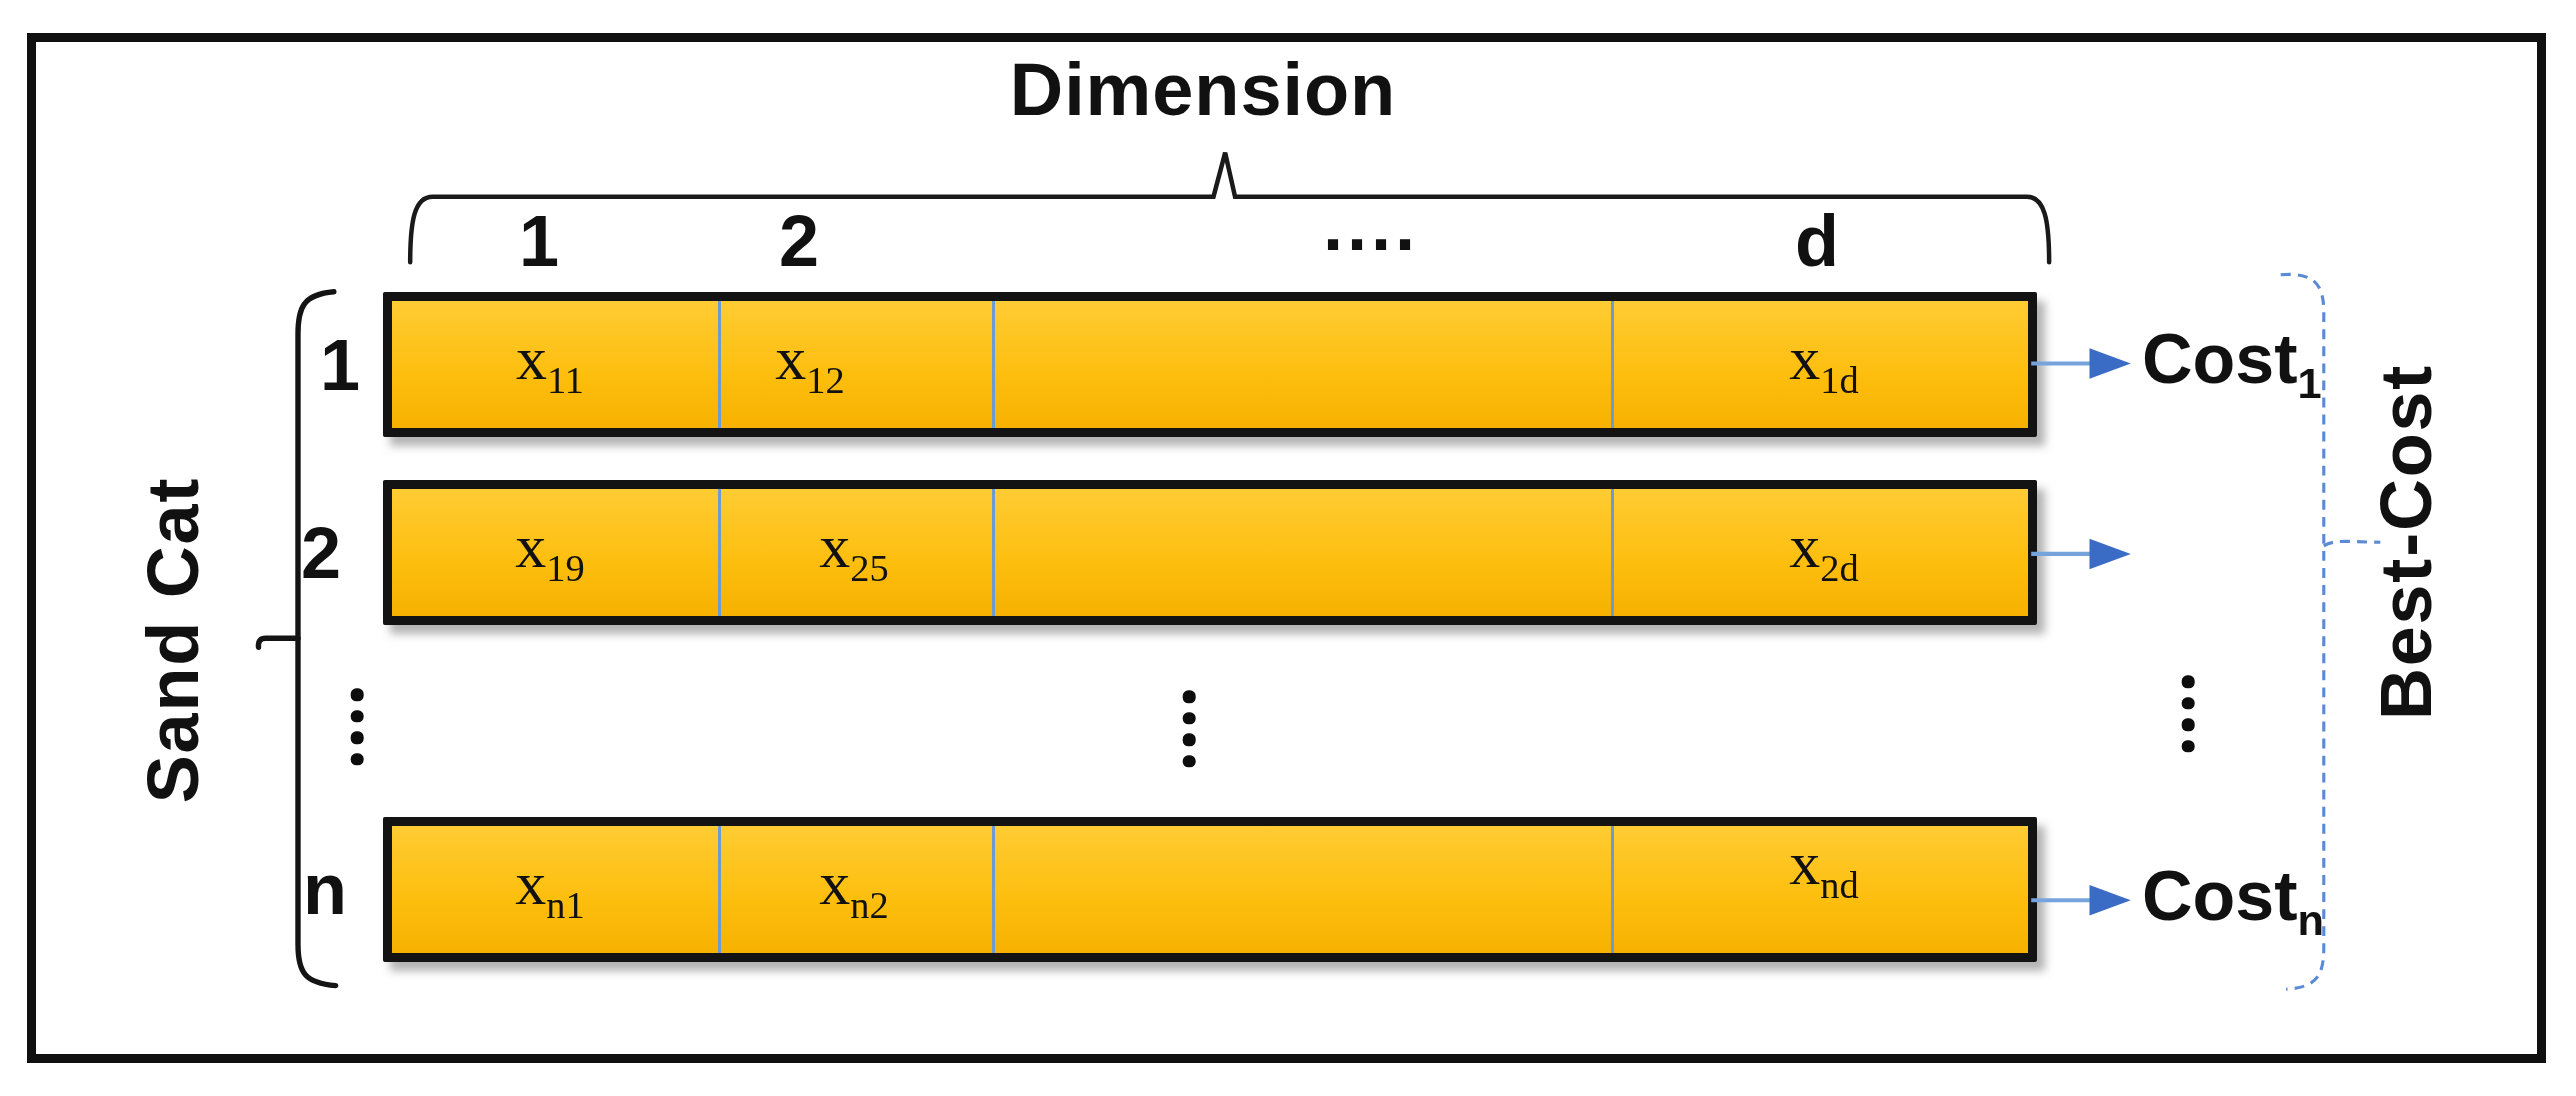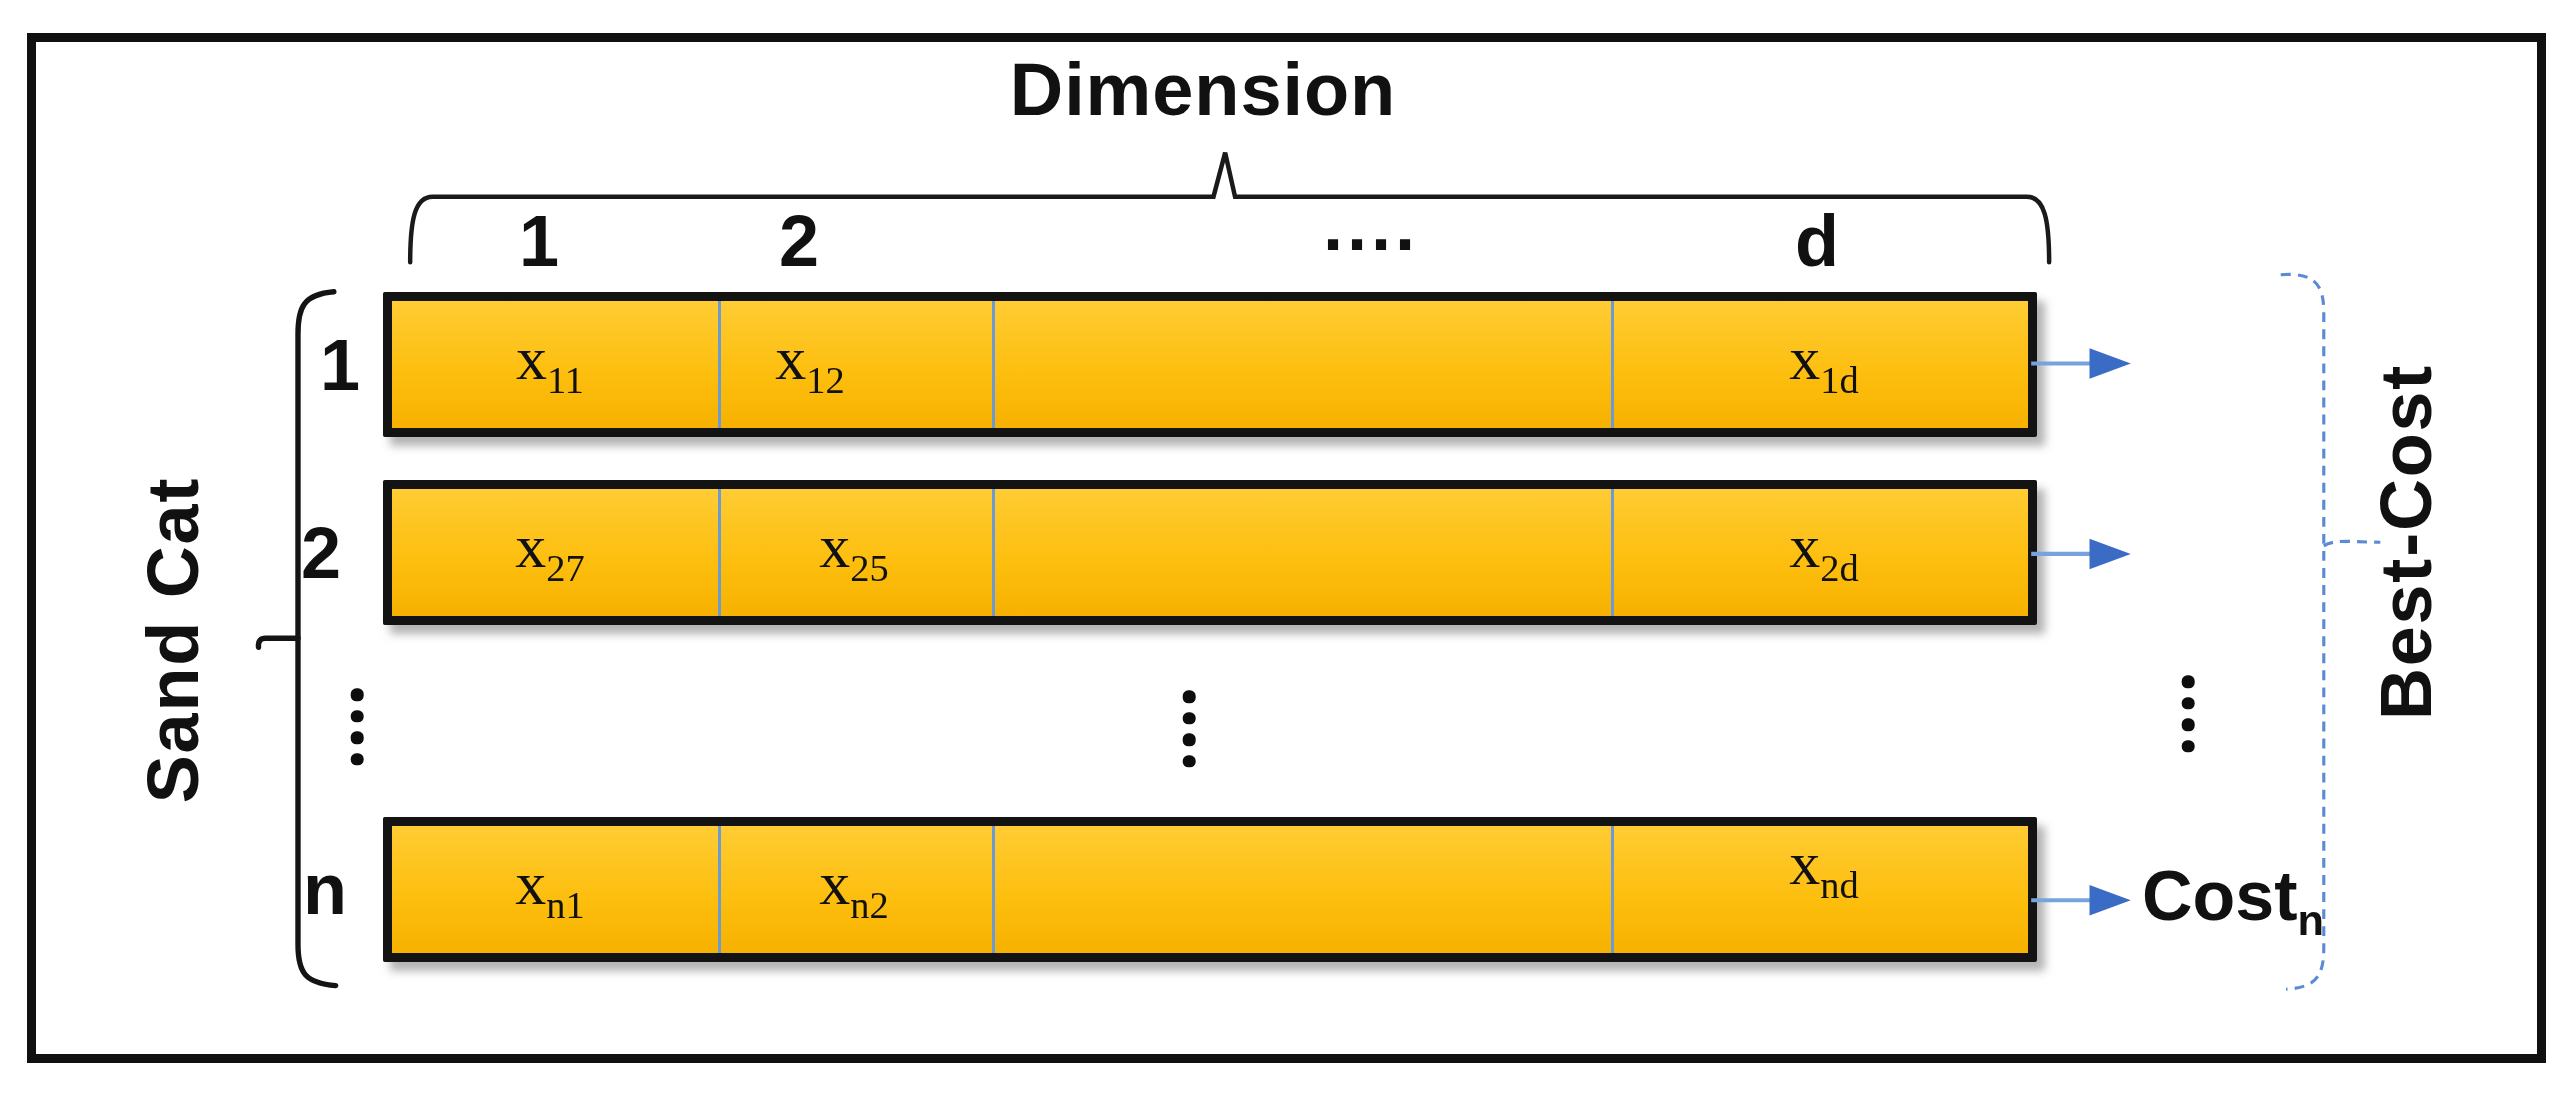--- a/index.html
+++ b/index.html
@@ -76,21 +76,21 @@
   <div class="txt colhead" style="left:1817px;top:241px">d</div>
 
   <div class="txt rowlab" style="left:340px;top:365px">1</div>
   <div class="txt rowlab" style="left:321px;top:553px">2</div>
   <div class="txt rowlab" style="left:325px;top:889px">n</div>
 
   <div class="txt cell" style="left:550px;top:363px"><span>x</span><span class="sub">11</span></div>
   <div class="txt cell" style="left:810px;top:363px"><span>x</span><span class="sub">12</span></div>
   <div class="txt cell" style="left:1824px;top:363px"><span>x</span><span class="sub">1d</span></div>
 
-  <div class="txt cell" style="left:550px;top:551px"><span>x</span><span class="sub">27</span></div>
+  <div class="txt cell" style="left:550px;top:551px"><span>x</span><span class="sub">19</span></div>
   <div class="txt cell" style="left:854px;top:551px"><span>x</span><span class="sub">25</span></div>
   <div class="txt cell" style="left:1824px;top:551px"><span>x</span><span class="sub">2d</span></div>
 
   <div class="txt cell" style="left:550px;top:888px"><span>x</span><span class="sub">n1</span></div>
   <div class="txt cell" style="left:854px;top:888px"><span>x</span><span class="sub">n2</span></div>
   <div class="txt cell" style="left:1824px;top:868px"><span>x</span><span class="sub">nd</span></div>
 
   <div class="vdots" style="left:357px;top:727px">
       <i></i>
       <i></i>
@@ -103,19 +103,20 @@
       <i></i>
       <i></i>
     </div>
   <div class="vdots" style="left:2188px;top:714px">
       <i></i>
       <i></i>
       <i></i>
       <i></i>
     </div>
 
+  <div class="cost" style="left:2142px;top:365px"><span>Cost</span><span class="sub">1</span></div>
   <div class="cost" style="left:2142px;top:902px"><span>Cost</span><span class="sub">n</span></div>
 
   <div class="txt vlabel" style="left:173px;top:640px">Sand Cat</div>
   <div class="txt vlabel" style="left:2406px;top:542px">Best-Cost</div>
 
 </div>
 
 
 </body></html>

